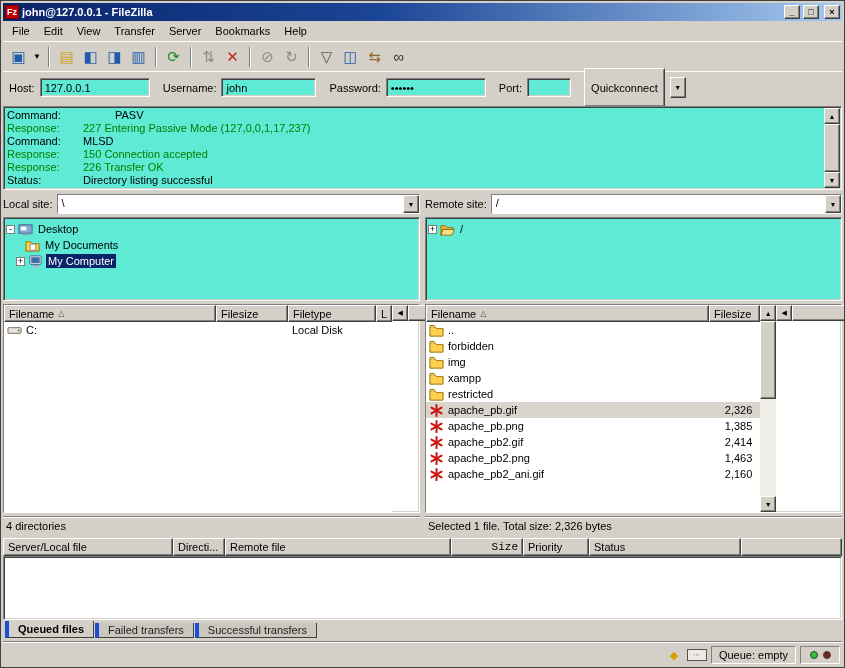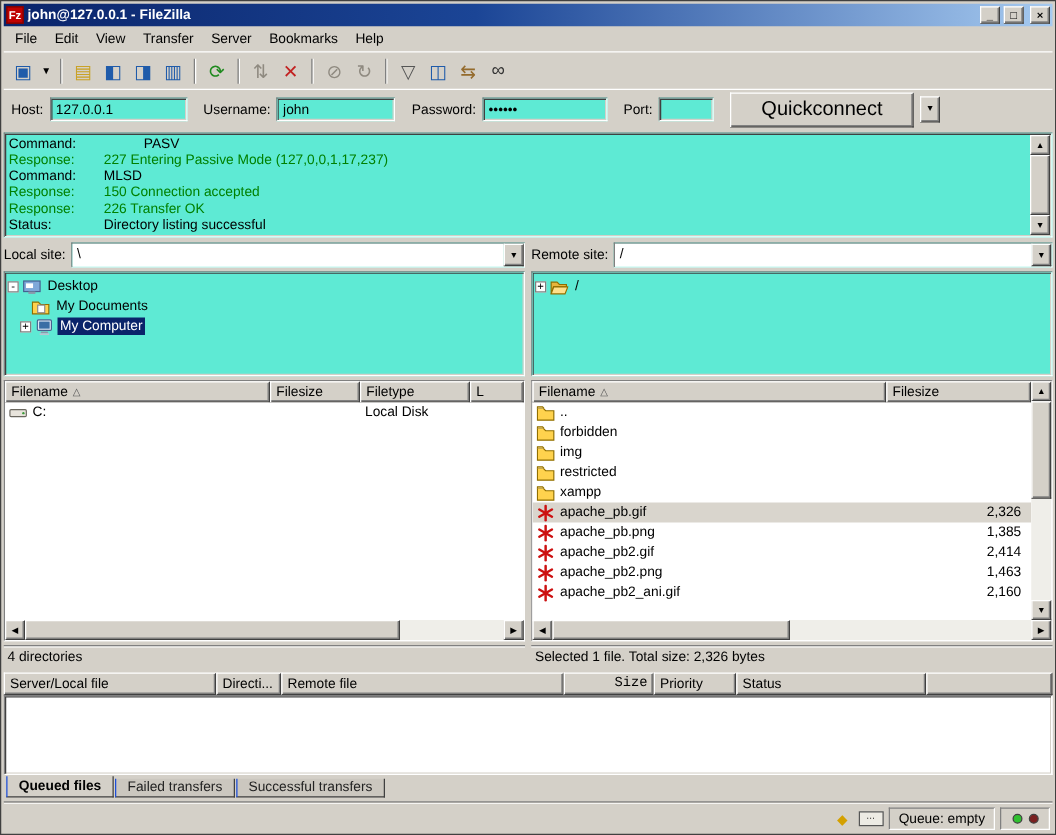--- a/index.html
+++ b/index.html
@@ -36,21 +36,21 @@
              border-top:1px solid #fff; }
   .tb-btn { width:23px; height:23px; display:flex; align-items:center; justify-content:center;
             font-size:15px; border:1px solid transparent; }
   .tb-drop { width:12px; height:23px; font-size:8px; display:flex; align-items:center; justify-content:center; }
   .tb-sep { width:0; height:20px; border-left:1px solid #808080; border-right:1px solid #fff; margin:0 4px; }
 
   
   .quickbar { height:32px; flex:none; display:flex; align-items:center; gap:5px; padding:0 6px;
               border-top:1px solid #fff; }
   .qc-input { height:19px; font:11px "Liberation Sans","DejaVu Sans",sans-serif; padding:1px 4px; outline:none; }
-  .qc-btn { height:28px; padding:0 24px; display:flex; align-items:center; font-size:16px; }
+  .qc-btn { height:39px; padding:0 6px; display:flex; align-items:center; font-size:11px; }
   .qc-drop { width:16px; height:21px; display:flex; align-items:center; justify-content:center; font-size:7px; }
 
   
   .log { height:84px; flex:none; margin:3px 0 3px 0; position:relative; padding:2px 18px 2px 3px;
          overflow:hidden; }
   .log-line { display:flex; height:13px; line-height:13px; white-space:nowrap; }
   .log-prefix { width:76px; flex:none; }
   .log-sb { position:absolute; top:1px; right:1px; bottom:1px; width:16px; }
 
   
@@ -73,21 +73,21 @@
   .combo-btn { width:16px; display:flex; align-items:center; justify-content:center; font-size:7px; }
 
   .treebox { height:84px; flex:none; margin-top:2px; padding:3px 2px; overflow:hidden; }
   .tree-row { height:16px; display:flex; align-items:center; gap:3px; }
   .tree-indent { width:16px; flex:none; }
   .expander { width:9px; height:9px; flex:none; background:#fff; border:1px solid #808080;
               font-size:9px; line-height:7px; text-align:center; box-shadow:none; }
   .tree-label { padding:1px 2px; white-space:nowrap; }
   .tree-label.sel { background:#0A246A; color:#fff; }
 
-  .listwrap { flex:1; min-height:0; margin-top:3px; display:flex; flex-direction:column; background:#fff; }
+  .listwrap { flex:1; min-height:0; margin-top:3px; display:flex; flex-direction:row; background:#fff; }
   .list-top { flex:1; display:flex; min-height:0; }
   .list-main { flex:1; min-width:0; display:flex; flex-direction:column; background:#fff; }
   .list-header { height:17px; flex:none; display:flex; background:#D4D0C8; }
   .hcell { background:#D4D0C8; border:1px solid; border-color:#FFFFFF #404040 #404040 #FFFFFF;
            box-shadow: inset -1px -1px 0 #808080; padding:0 4px; display:flex; align-items:center;
            white-space:nowrap; overflow:hidden; }
   .sort { font-size:8px; color:#555; margin-left:4px; }
   .list-body { flex:1; overflow:hidden; background:#fff; }
   .lrow { height:16px; display:flex; align-items:center; white-space:nowrap; }
   .lrow.sel { background:#D9D5CD; }
@@ -107,21 +107,21 @@
 
   
   .queue { flex:none; margin-top:2px; display:flex; flex-direction:column; }
   .q-header { height:18px; display:flex; }
   .q-c0 { width:170px; flex:none; } .q-c1 { width:52px; flex:none; } .q-c2 { width:226px; flex:none; }
   .q-c3 { width:72px; flex:none; justify-content:flex-end;font-family:Liberation Mono, monospace; } .q-c4 { width:66px; flex:none; }
   .q-c5 { width:152px; flex:none; } .q-c6 { flex:1; }
   .q-body { height:64px; background:#fff; }
 
   .tabs { height:21px; flex:none; display:flex; align-items:flex-start; padding:1px 0 0 2px; gap:1px; }
-  .tab { padding:2px 9px; background:#D4D0C8; border-left:1px solid #1d4ed8; border-right:1px solid #404040;
+  .tab { padding:2px 9px; background:#D4D0C8; border-left:4px solid #1d4ed8; border-right:1px solid #404040;
          border-bottom:1px solid #404040; }
   .tab.active { font-weight:bold; }
   .tab.inactive { background:#CBC7BF; margin-top:2px; padding:1px 9px; color:#222; }
 
   
   .statusbar { height:24px; flex:none; display:flex; align-items:center; gap:4px; padding:3px 2px 0 2px; }
   .sb-spacer { flex:1; }
   .mini-icon { width:18px; height:16px; display:flex; align-items:center; justify-content:center; font-size:11px; }
   .kbd-icon { width:20px; height:12px; background:#EDEBE4; border:1px solid #555; font-size:7px;
               display:flex; align-items:center; justify-content:center; letter-spacing:1px; }
@@ -387,30 +387,30 @@
                     </svg>
                   <span>img</span>
                 </span>
                 <span class="r-size"></span>
               </div>
               <div class="lrow">
                 <span class="cname r-name">
                   <svg class="ic">
                       <use href="#sym-folder"></use>
                     </svg>
+                  <span>xampp</span>
+                </span>
+                <span class="r-size"></span>
+              </div>
+              <div class="lrow">
+                <span class="cname r-name">
+                  <svg class="ic">
+                      <use href="#sym-folder"></use>
+                    </svg>
                   <span>restricted</span>
-                </span>
-                <span class="r-size"></span>
-              </div>
-              <div class="lrow">
-                <span class="cname r-name">
-                  <svg class="ic">
-                      <use href="#sym-folder"></use>
-                    </svg>
-                  <span>xampp</span>
                 </span>
                 <span class="r-size"></span>
               </div>
               <div class="lrow sel">
                 <span class="cname r-name">
                   <svg class="ic">
                       <use href="#sym-star"></use>
                     </svg>
                   <span>apache_pb.gif</span>
                 </span>

